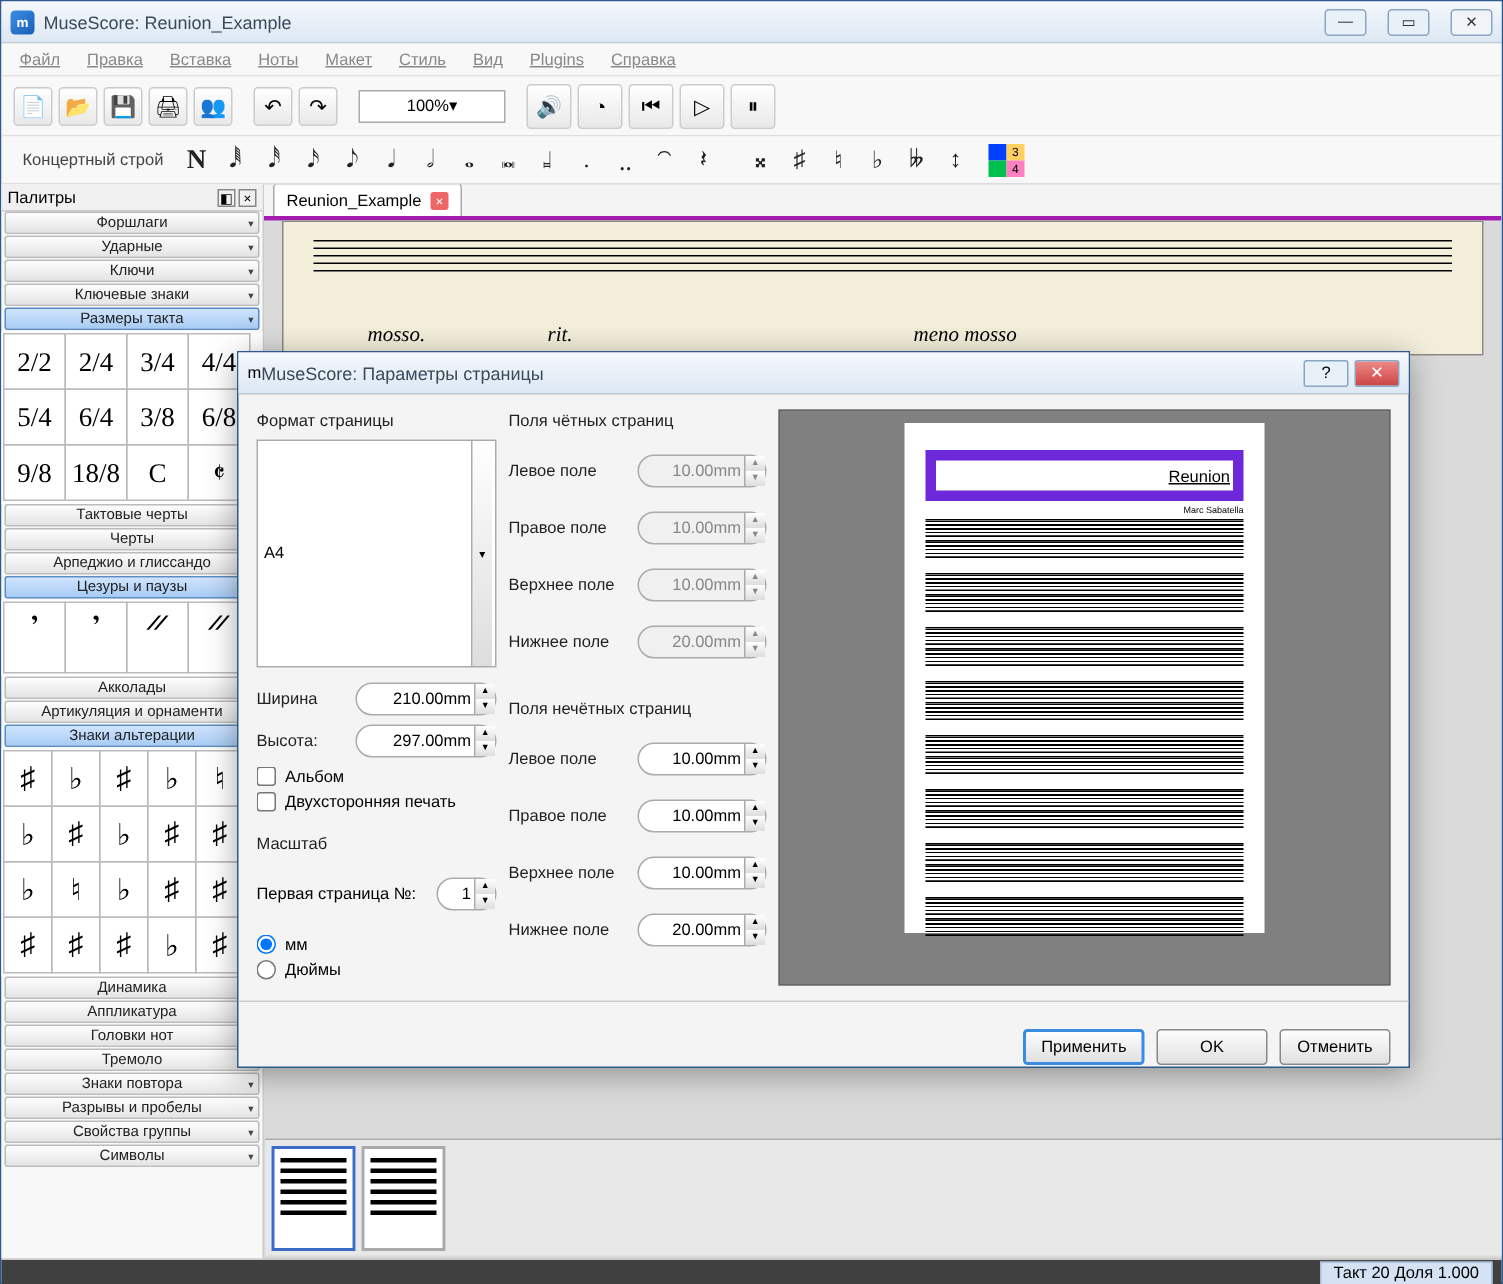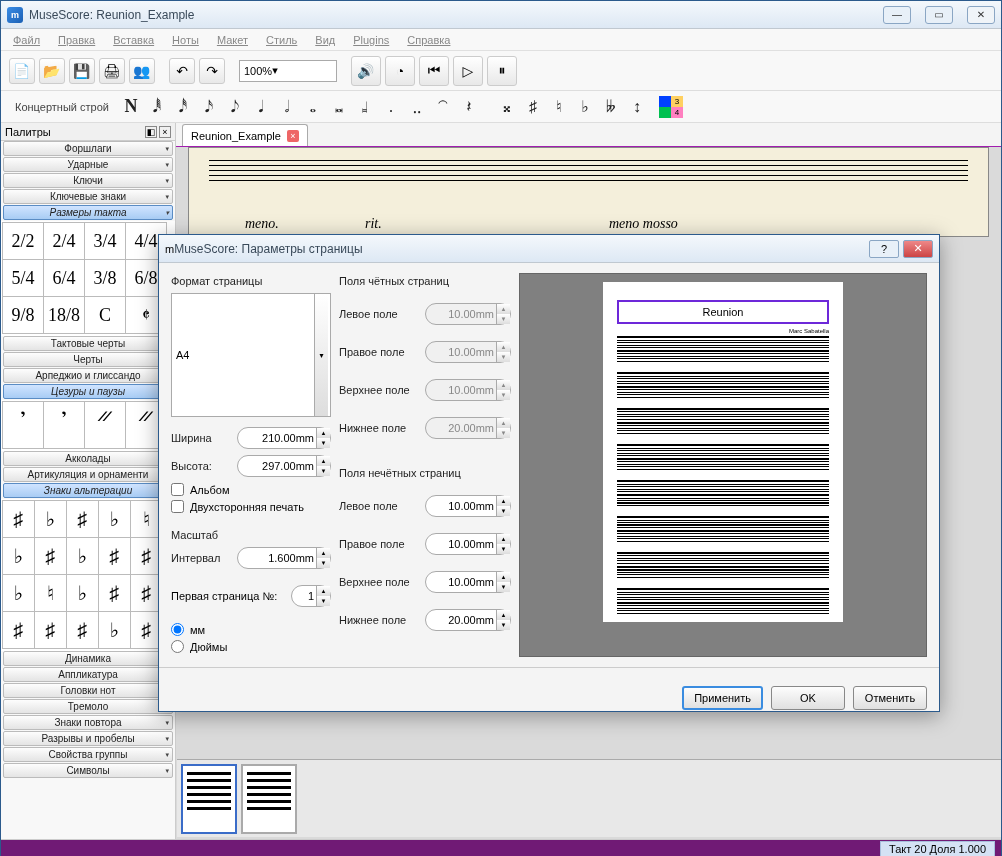--- a/index.html
+++ b/index.html
@@ -15,54 +15,54 @@
 .titlebar .win-btn.close { background: #f0f4f8; }
 
 
 .menubar { height: 22px; background: #f8f8f8; display: flex; align-items: center; padding: 0 4px; gap: 2px; border-bottom: 1px solid #e0e0e0; }
 .menubar .menu-item { padding: 2px 8px; color: #888; cursor: default; text-decoration: underline; }
 
 
 .toolbar { height: 40px; background: #f8f8f8; display: flex; align-items: center; padding: 4px 8px; gap: 4px; border-bottom: 1px solid #ddd; }
 .tool-btn { width: 26px; height: 26px; border: 1px solid #ccc; border-radius: 3px; background: linear-gradient(#fff,#e8e8e8); display: flex; align-items: center; justify-content: center; font-size: 14px; }
 .tool-sep { width: 6px; }
-.zoom-select { width: 98px; height: 22px; border: 1px solid #aaa; background: #fff; padding: 0 4px; display:flex;align-items:center;justify-content:flex-start;}
+.zoom-select { width: 98px; height: 22px; border: 1px solid #aaa; background: #fff; padding: 0 4px; display:flex;align-items:center;justify-content:center;}
 .transport { display: flex; gap: 4px; margin-left: 10px; }
 .transport .tool-btn { width: 30px; height: 30px; }
 
 
 .note-toolbar { height: 32px; background: #f8f8f8; display: flex; align-items: center; padding: 2px 8px; gap: 6px; border-bottom: 1px solid #ddd; }
 .pitch-label { padding: 2px 6px; color: #444; }
 .note-btn { width: 20px; height: 24px; display: flex; align-items: center; justify-content: center; font-size: 16px; color: #222; font-family: "Times New Roman", serif; }
 .voice-sq { width: 12px; height: 11px; font-size: 8px; display: flex; align-items: center; justify-content: center; }
 
 
 .main { display: flex; height: calc(856px - 28px - 22px - 40px - 32px - 18px); }
 .sidebar { width: 175px; background: #f8f8f8; border-right: 1px solid #ccc; display: flex; flex-direction: column; }
 .sidebar-header { height: 18px; display: flex; align-items: center; padding: 0 4px; background: #f0f0f0; border-bottom: 1px solid #ccc; }
 .sidebar-header .spacer { flex: 1; }
 .sidebar-header .ctrl { width: 12px; height: 12px; font-size: 9px; display: flex; align-items: center; justify-content: center; margin-left: 2px; border:1px solid #888;}
 .palette-btn { height: 15px; background: linear-gradient(#fdfdfd,#e4e4e4); border: 1px solid #bbb; border-radius: 2px; margin: 0 2px 1px; display: flex; align-items: center; justify-content: center; position: relative; font-size: 10px; color: #222; }
-.palette-btn.selected { background: linear-gradient(#d0e4ff,#a8ccf4); border-color: #5a8cc4; font-style: italic; }
+.palette-btn.selected { background: linear-gradient(#d0e4ff,#a8ccf4); border-color: #5a8cc4; }
 .palette-btn .drop { position: absolute; right: 3px; font-size: 7px; color: #444; }
 .palette-grid { display: flex; flex-wrap: wrap; padding: 2px; gap: 0; background: #fff; }
 .palette-cell { width: 42px; height: 38px; border: 1px solid #bbb; display: flex; align-items: center; justify-content: center; font-size: 18px; font-family: "Times New Roman", serif; margin: -1px 0 0 -1px; }
 .palette-cell.small { height: 48px; font-size: 24px; }
 .palette-cell.acc { width: 33px; height: 38px; font-size: 20px;}
 
 .score-area { flex: 1; background: #dadada; position: relative; overflow: hidden; }
-.tab-strip { height: 24px; background: #f4f4f4; display: flex; align-items: flex-end; padding-left: 6px; border-bottom: 1px solid #a21caf; }
+.tab-strip { height: 24px; background: #f4f4f4; display: flex; align-items: flex-end; padding-left: 6px; border-bottom: 3px solid #a21caf; }
 .doc-tab { height: 22px; background: #fff; border: 1px solid #aaa; border-bottom: none; border-radius: 3px 3px 0 0; padding: 3px 8px; display: flex; align-items: center; gap: 6px; }
 .doc-tab .close { width: 12px; height: 12px; background: #e66; border-radius: 2px; color: #fff; font-size: 9px; display: flex; align-items: center; justify-content: center; }
 .score-canvas { position: absolute; top: 24px; left: 12px; right: 12px; height: 90px; background: #f4efdb; border: 1px solid #888; }
 .staff-line { height: 1px; background: #000; margin: 0 20px; }
 .score-text { position: absolute; font-style: italic; font-family: "Times New Roman", serif; font-size: 14px; }
 
 
-.statusbar { height: 18px; background: #701a75; border-top: 1px solid #ccc; display: flex; align-items: center; padding: 0 6px; }
+.statusbar { height: 18px; background: #404040; border-top: 1px solid #ccc; display: flex; align-items: center; padding: 0 6px; }
 .statusbar .status-right { margin-left: auto; background: #d4e2f4; padding: 1px 8px; border: 1px solid #a8c0dc; }
 
 
 .thumb-strip { position: absolute; bottom: 18px; left: 176px; right: 0; height: 78px; background: #e8e8e8; border-top: 1px solid #aaa; display: flex; padding: 4px; gap: 4px; }
 .thumb { width: 56px; height: 70px; background: #fff; border: 2px solid #3a6cc8; }
 .thumb.inactive { border-color: #aaa; }
 .thumb-lines { padding: 6px 4px; }
 .thumb-lines div { height: 3px; background: #000; margin-bottom: 4px; }
 
 
@@ -87,21 +87,21 @@
 .spinbox.disabled { background: #f0f0f0; color: #888; }
 .spinbox .spin-btns { position: absolute; right: 0; top: 0; bottom: 0; width: 14px; display: flex; flex-direction: column; }
 .spinbox .spin-btns div { flex: 1; border-left: 1px solid #aaa; background: linear-gradient(#fff,#ddd); font-size: 6px; display: flex; align-items: center; justify-content: center; }
 .combo .drop { position: absolute; right: 2px; width: 14px; font-size: 8px; text-align: center; border-left:1px solid #aaa; height:100%;display:flex;align-items:center;justify-content:center;background:linear-gradient(#fff,#ddd);}
 .checkbox-row { display: flex; align-items: center; margin-bottom: 4px; gap: 6px; }
 .checkbox-row input { width: 13px; height: 13px; }
 .radio-row { display: flex; align-items: center; margin-bottom: 4px; gap: 6px; }
 .group-sep { height: 10px; }
 .preview-box { flex: 1; background: #808080; border: 1px solid #666; padding: 8px; display: flex; justify-content: center; }
 .preview-page { width: 240px; height: 340px; background: #fff; padding: 18px 14px; }
-.preview-title-box { border: 2px solid #6d28d9; text-align: center; padding: 2px; font-family: "Times New Roman", serif; font-size: 13px; margin-bottom: 4px; position:relative;}
+.preview-title-box { border: 7px solid #6d28d9; text-align: right; padding: 2px; font-family: "Times New Roman", serif; font-size: 13px; margin-bottom: 4px; position:relative;text-decoration:underline;}
 .preview-subtitle { font-size: 6px; text-align: right; }
 .preview-staff { height: 30px; margin-bottom: 6px; position: relative; }
 .preview-staff::before, .preview-staff::after { content:""; position:absolute; left:0; right:0; height:10px; }
 .preview-staff::before { top:2px; border-top:1px solid #000; border-bottom:1px solid #000; background:repeating-linear-gradient(#000 0,#000 1px,transparent 1px,transparent 2.5px);}
 .preview-staff::after { top:16px; border-top:1px solid #000; border-bottom:1px solid #000; background:repeating-linear-gradient(#000 0,#000 1px,transparent 1px,transparent 2.5px);}
 .dialog-footer { height: 60px; border-top: 1px solid #ccc; display: flex; align-items: center; justify-content: flex-end; padding: 0 12px; gap: 8px; }
 .dlg-button { min-width: 74px; height: 24px; border: 1px solid #888; border-radius: 3px; background: linear-gradient(#fdfdfd,#e0e0e0); display: flex; align-items: center; justify-content: center; padding: 0 10px; }
 .dlg-button.primary { border: 2px solid #3a8ce0; }
 </style>
 </head>
@@ -272,21 +272,21 @@
           <div class="staff-line"></div>
             <div style="height:4px"></div>
           <div class="staff-line"></div>
             <div style="height:4px"></div>
           <div class="staff-line"></div>
             <div style="height:4px"></div>
           <div class="staff-line"></div>
             <div style="height:4px"></div>
           <div class="staff-line"></div>
         </div>
-        <div class="score-text" style="left:56px;top:68px;">meno.</div>
+        <div class="score-text" style="left:56px;top:68px;">mosso.</div>
         <div class="score-text" style="left:176px;top:68px;">rit.</div>
         <div class="score-text" style="left:420px;top:68px;">meno mosso</div>
       </div>
     </div>
   </div>
 
   <div class="thumb-strip">
     <div class="thumb">
         <div class="thumb-lines">
           <div></div>
@@ -354,30 +354,20 @@
       <div class="checkbox-row">
           <input type="checkbox" style="">
           <span>Альбом</span>
         </div>
       <div class="checkbox-row">
           <input type="checkbox" style="">
           <span>Двухсторонняя печать</span>
         </div>
       <div class="group-sep"></div>
       <div class="section-label">Масштаб</div>
-      <div class="field-row">
-        <div class="field-label">Интервал</div>
-        <div class="spinbox">
-            <span>1.600mm</span>
-            <div class="spin-btns">
-              <div>▲</div>
-              <div>▼</div>
-            </div>
-          </div>
-      </div>
       <div class="group-sep"></div>
       <div class="field-row">
         <div style="flex:1">Первая страница №:</div>
         <div class="spinbox" style="flex:0 0 40px;">
             <span>1</span>
             <div class="spin-btns">
               <div>▲</div>
               <div>▼</div>
             </div>
           </div>

